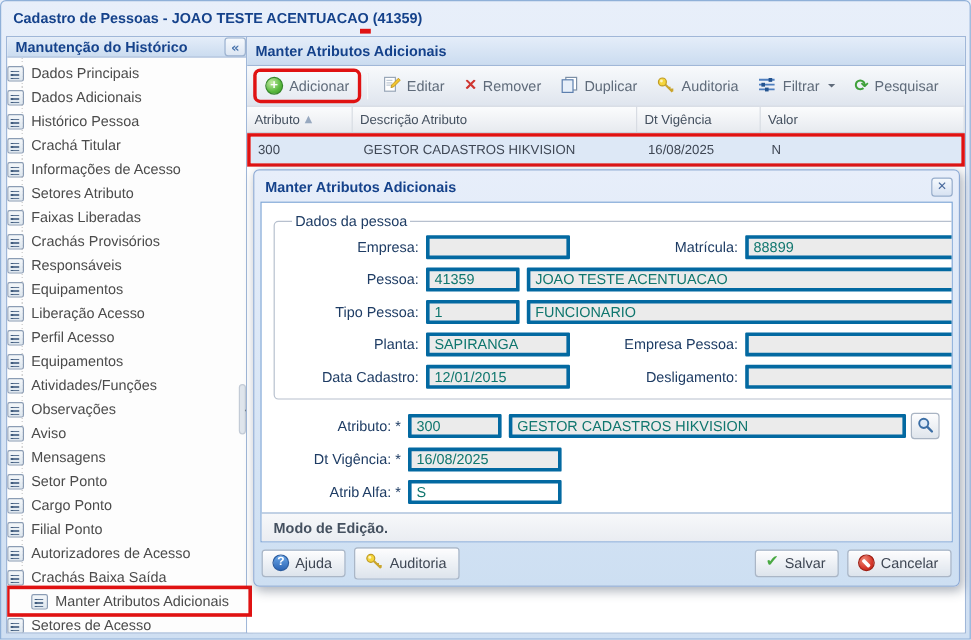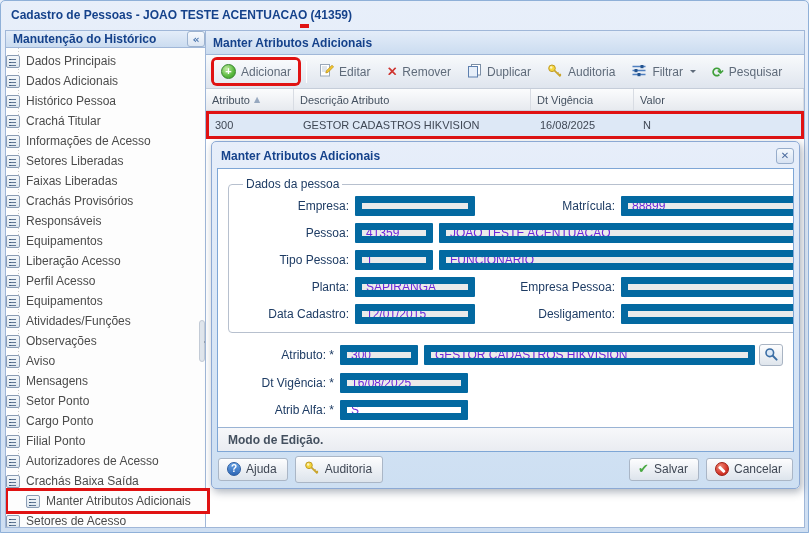--- a/index.html
+++ b/index.html
@@ -85,22 +85,22 @@
     display:flex; align-items:center; justify-content:center; cursor:pointer; }
   .modal-inner { flex:1; margin:1px 5px 0 5px; background:#fff; border:1px solid #7ea6d6;
     display:flex; flex-direction:column; overflow:hidden; }
   .form-area { flex:1; padding:8px 10px 0 10px; }
   fieldset.pessoa { border:1px solid #b7c0ce; border-radius:4px; padding:5px 10px 1px 10px; margin-bottom:11px; }
   fieldset.pessoa legend { color:#1e3c64; padding:0 3px; margin-left:4px; font-size:12px; }
   .frow { display:flex; align-items:center; margin-bottom:7px; }
   .flabel { width:112px; flex:none; text-align:right; padding-right:6px; color:#1e3c64; }
   .fs .flabel { width:116px; }
   .rlabel { width:146px; flex:none; text-align:right; padding-right:6px; color:#1e3c64;padding-left:16px; }
-  .tf { height:20px; border:7px solid #0369a1; background:#ebebeb; padding:2px 4px;
-    font:12px "Liberation Sans","DejaVu Sans",sans-serif; color:#6d28d9; border-radius:1px; }
+  .tf { height:20px; border:3px solid #0369a1; background:#ebebeb; padding:2px 4px;
+    font:12px "Liberation Sans","DejaVu Sans",sans-serif; color:#0f766e; border-radius:1px; }
   .tf.white { background:#fff; }
   .w120 { width:120px; flex:none; } .w185 { width:185px; flex:none; } .w78 { width:78px; flex:none; }
   .w128 { width:128px; flex:none; } .grow1 { flex:1; margin-left:6px; }
   .lookup-btn { width:24px; height:22px; margin-left:4px; flex:none; border:1px solid #a9b4c3; border-radius:3px;
     background:linear-gradient(#fdfdfe,#dfe5ec); display:flex; align-items:center; justify-content:center; cursor:pointer; }
   .statusbar { flex:none; height:25px; border-top:1px solid #99b3d4;
     background:linear-gradient(#f7f8fa,#e9ecf1); padding:5px 10px; font-weight:bold; color:#44505f; }
   .modal-footer { flex:none; height:34px; display:flex; align-items:center; gap:7px; padding:0 6px; margin-bottom:2px; }
   .fbtn { display:flex; align-items:center; gap:5px; padding:3px 10px 4px 8px; border:1px solid #aab6c6;
     border-radius:3px; background:linear-gradient(#fdfdfe,#dde4ec); color:#3f4754; font-size:12px; cursor:pointer;
@@ -144,21 +144,21 @@
     <div class="side-item">
         <span class="form-icon"></span>
         <span>Crachá Titular</span>
       </div>
     <div class="side-item">
         <span class="form-icon"></span>
         <span>Informações de Acesso</span>
       </div>
     <div class="side-item">
         <span class="form-icon"></span>
-        <span>Setores Liberadas</span>
+        <span>Setores Atributo</span>
       </div>
     <div class="side-item">
         <span class="form-icon"></span>
         <span>Faixas Liberadas</span>
       </div>
     <div class="side-item">
         <span class="form-icon"></span>
         <span>Crachás Provisórios</span>
       </div>
     <div class="side-item">

